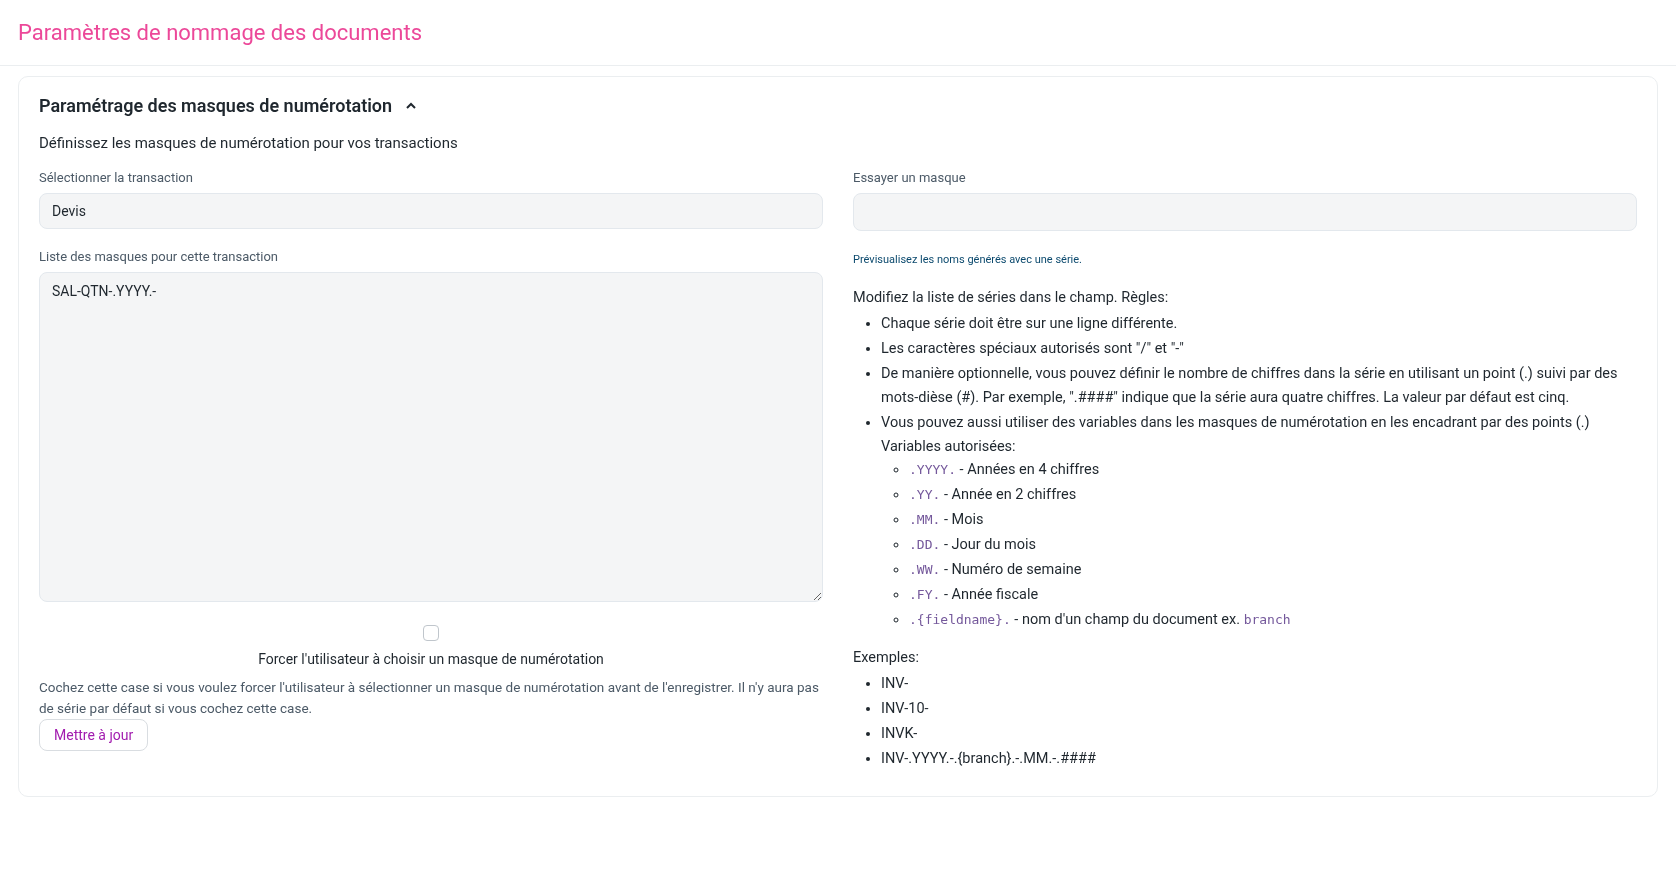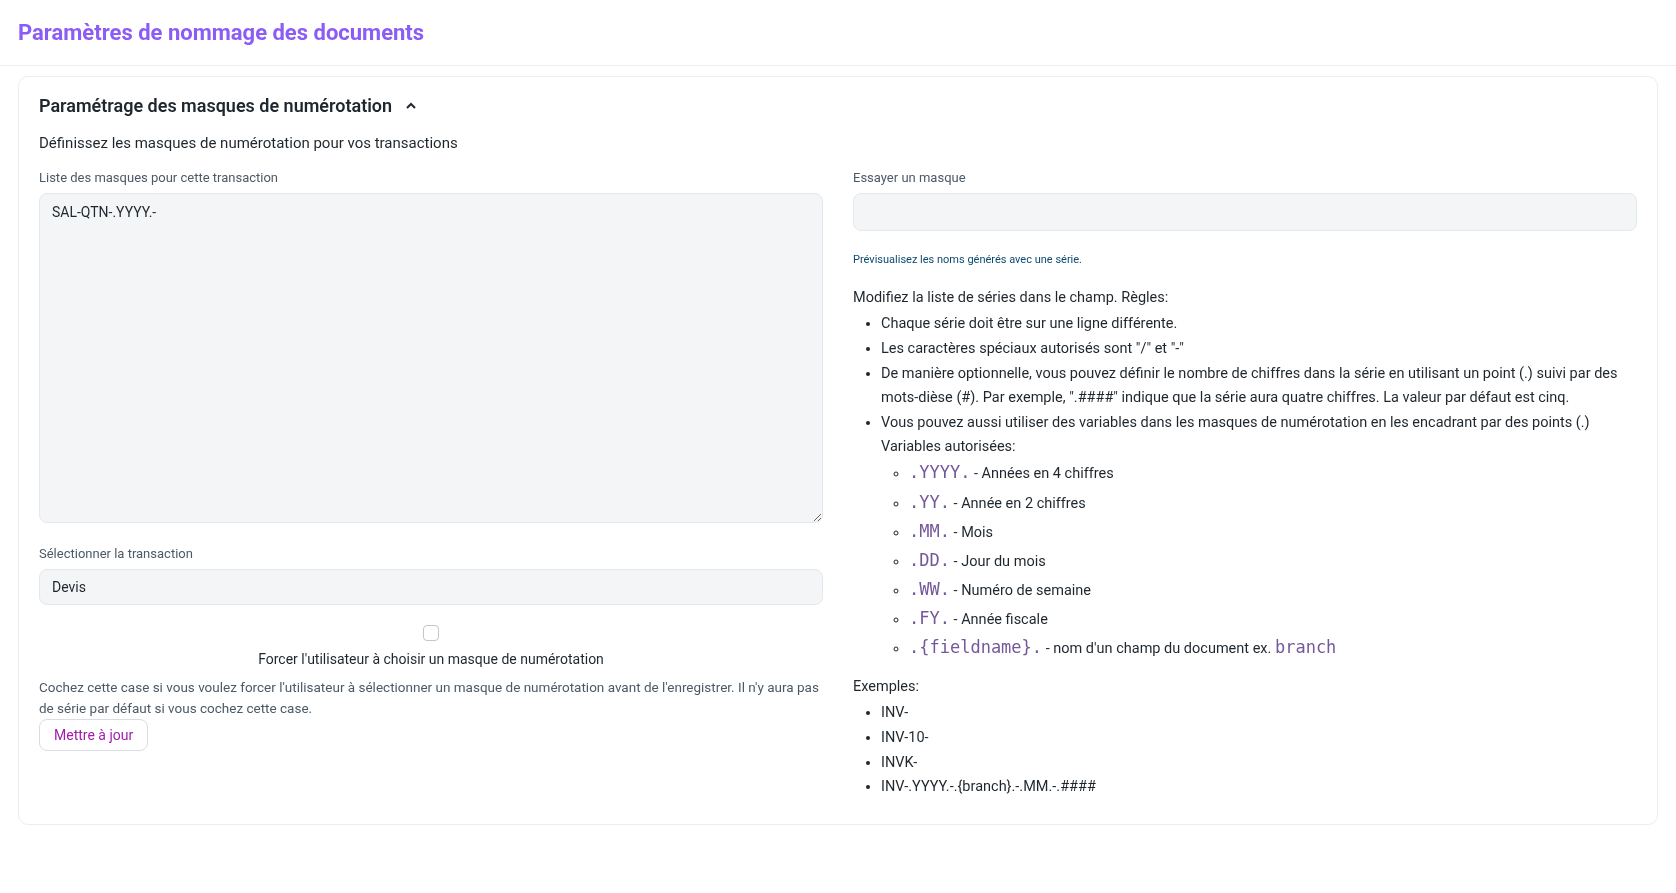--- a/index.html
+++ b/index.html
@@ -12,22 +12,22 @@
       background: #fff;
       color: #1f272e;
       font-size: 14px;
     }
     .page-header {
       padding: 20px 18px;
       border-bottom: 1px solid #ebeef0;
     }
     .page-header h1 {
       font-size: 22px;
-      font-weight: 700;
-      color: #8b5cf6;
+      font-weight: 400;
+      color: #ec4899;
     }
     .content-wrapper {
       padding: 10px 18px;
     }
     .card {
       border: 1px solid #ebeef0;
       border-radius: 10px;
       padding: 18px 20px 24px;
       background: #fff;
     }
@@ -166,21 +166,21 @@
     }
     .rules li {
       margin-bottom: 1px;
     }
     .rules p {
       margin-top: 14px;
       margin-bottom: 2px;
     }
     code {
       font-family: ui-monospace, SFMono-Regular, "SF Mono", Menlo, Consolas, monospace;
-      font-size: 17px;
+      font-size: 13px;
       color: #74589b;
       text-align: center;
     }
   </style>
 </head>
 <body>
 
 <div class="page-header">
   <h1>Paramètres de nommage des documents</h1>
 </div>
@@ -196,27 +196,27 @@
           </svg>
       </span>
     </div>
 
     <div class="subheading">Définissez les masques de numérotation pour vos transactions</div>
 
     <div class="two-col">
 
       <div>
         <div class="field-group">
+          <label class="field-label">Sélectionner la transaction</label>
+          <input type="text" class="select-box" value="Devis" style="">
+        </div>
+
+        <div class="field-group">
           <label class="field-label">Liste des masques pour cette transaction</label>
           <textarea class="textarea-box" style="">SAL-QTN-.YYYY.-</textarea>
-        </div>
-
-        <div class="field-group">
-          <label class="field-label">Sélectionner la transaction</label>
-          <input type="text" class="select-box" value="Devis" style="">
         </div>
 
         <div class="checkbox-row">
           <input type="checkbox" id="force-naming" style="">
           <label for="force-naming">Forcer l'utilisateur à choisir un masque de numérotation</label>
         </div>
         <div class="description">Cochez cette case si vous voulez forcer l'utilisateur à sélectionner un masque de numérotation avant de l'enregistrer. Il n'y aura pas de série par défaut si vous cochez cette case.</div>
 
         <button class="btn">Mettre à jour</button>
       </div>

